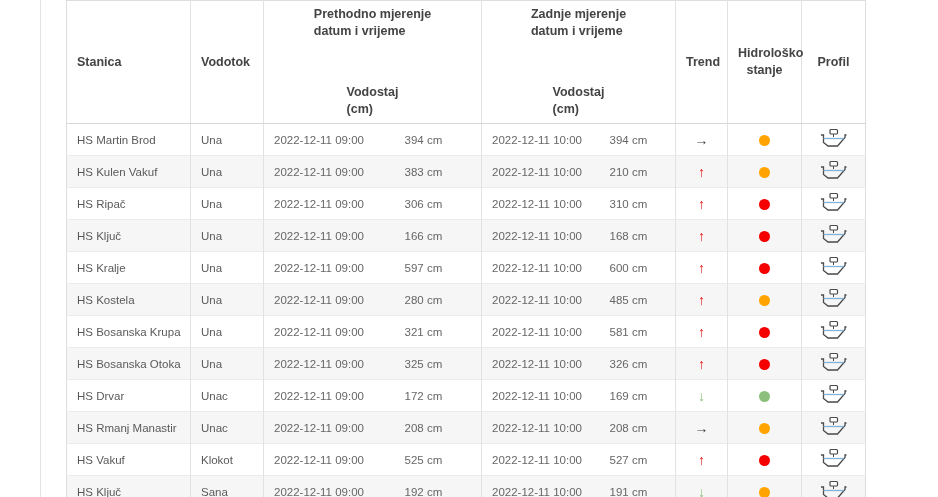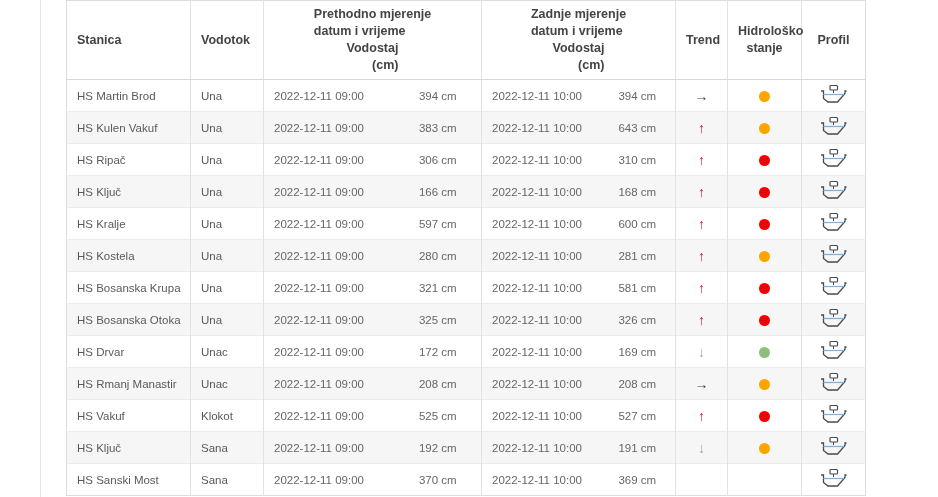--- a/index.html
+++ b/index.html
@@ -60,34 +60,34 @@
     background: #ffffff;
   }
   th.b-r, td.b-r { border-right: 1px solid #e2e2e2; }
   th.center, td.center { text-align: center; }
   .th-split {
     display: flex;
     justify-content: space-between;
     align-items: center;
     flex-direction: column;
   }
-  .th-split .right { text-align: right; }
+  .th-split .right { text-align: left; margin-top: 44px; }
 
   tbody td {
     height: 28px;
     padding: 4px 10px;
     vertical-align: middle;
     border-top: 1px solid #ebebeb;
     color: #5a5a5a;
     white-space: nowrap;
     overflow: hidden;
   }
   tbody tr:nth-child(even) td { background: #f6f6f6; }
   tbody tr:nth-child(odd) td { background: #ffffff; }
-  td.num { text-align: center; color: #666666; }
+  td.num { text-align: left; color: #666666; }
   td.date { color: #666666; }
 
   .trend-arrow {
     font-size: 14px;
     line-height: 1;
     display: inline-block;
   }
   .status-dot {
     display: inline-block;
     width: 11px; height: 11px;
@@ -166,21 +166,21 @@
         </svg>
       </span>
     </td>
   </tr>
         <tr>
     <td class="b-r">HS Kulen Vakuf</td>
     <td class="b-r">Una</td>
     <td class="date">2022-12-11 09:00</td>
     <td class="b-r num">383 cm</td>
     <td class="date">2022-12-11 10:00</td>
-    <td class="b-r num">643 cm</td>
+    <td class="b-r num">210 cm</td>
     <td class="b-r center">
       <span class="trend-arrow" style="color: rgb(238, 17, 17);">↑</span>
     </td>
     <td class="b-r center">
       <span class="status-dot" style="background: rgb(255, 164, 0);"></span>
     </td>
     <td class="center">
       <span class="profile-link">
         <svg width="27" height="21" viewBox="0 0 27 21" xmlns="http://www.w3.org/2000/svg">
           <path d="M1 7 H3.5 V14.5 L8 18 H17.5 L25 9.5 V7 H26.5" fill="none" stroke="#4a4a4a" stroke-width="1.3"></path>
@@ -262,21 +262,21 @@
         </svg>
       </span>
     </td>
   </tr>
         <tr>
     <td class="b-r">HS Kostela</td>
     <td class="b-r">Una</td>
     <td class="date">2022-12-11 09:00</td>
     <td class="b-r num">280 cm</td>
     <td class="date">2022-12-11 10:00</td>
-    <td class="b-r num">281 cm</td>
+    <td class="b-r num">485 cm</td>
     <td class="b-r center">
       <span class="trend-arrow" style="color: rgb(238, 17, 17);">↑</span>
     </td>
     <td class="b-r center">
       <span class="status-dot" style="background: rgb(255, 164, 0);"></span>
     </td>
     <td class="center">
       <span class="profile-link">
         <svg width="27" height="21" viewBox="0 0 27 21" xmlns="http://www.w3.org/2000/svg">
           <path d="M1 7 H3.5 V14.5 L8 18 H17.5 L25 9.5 V7 H26.5" fill="none" stroke="#4a4a4a" stroke-width="1.3"></path>

